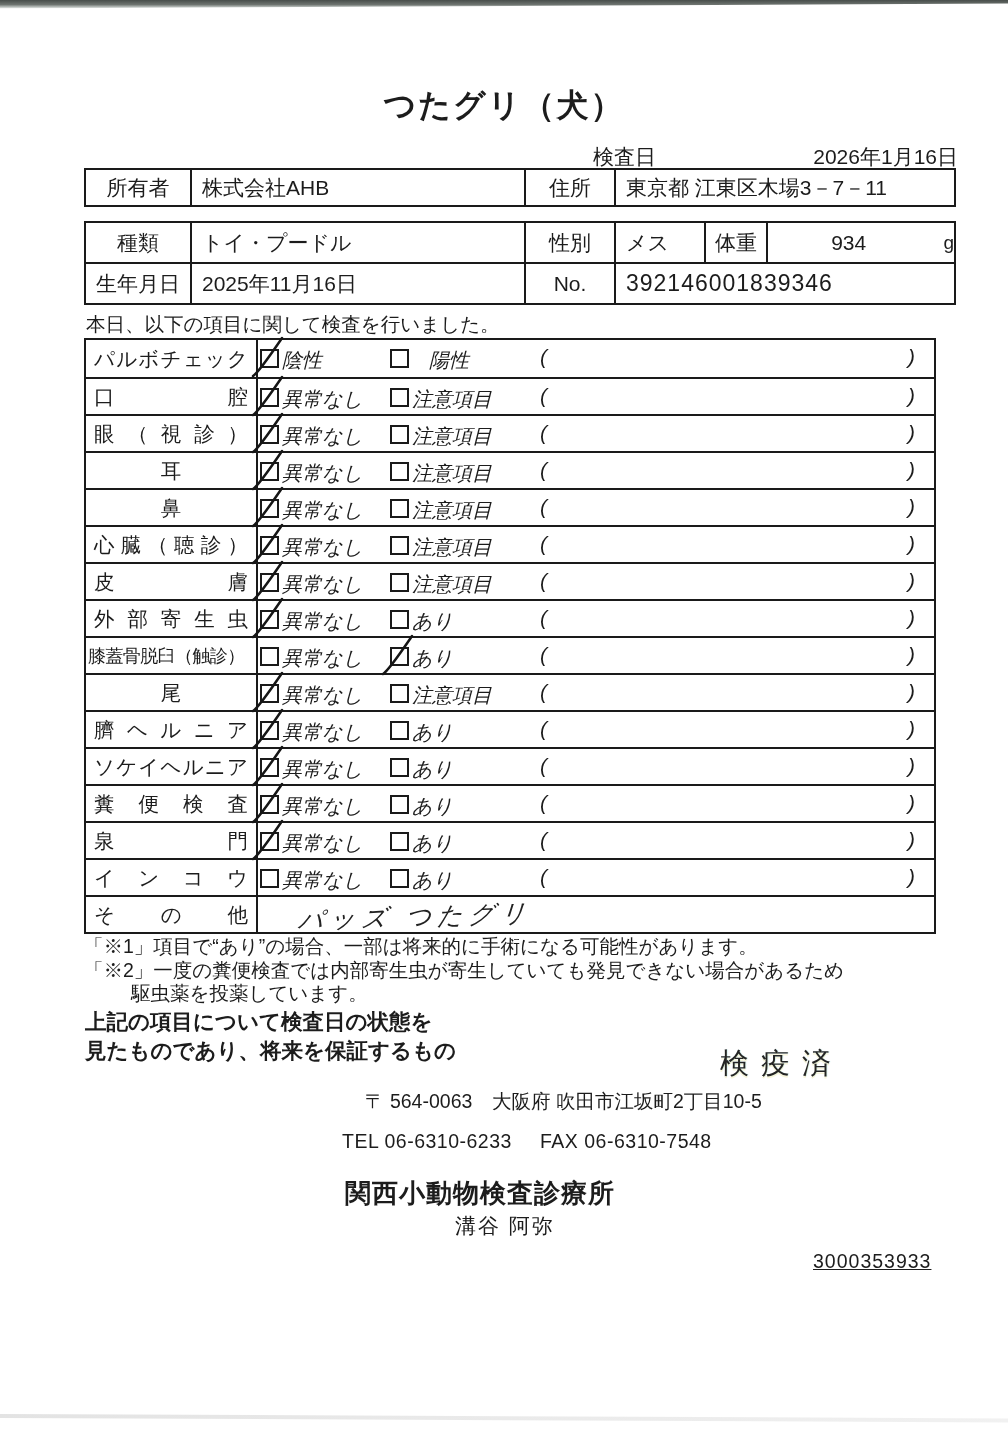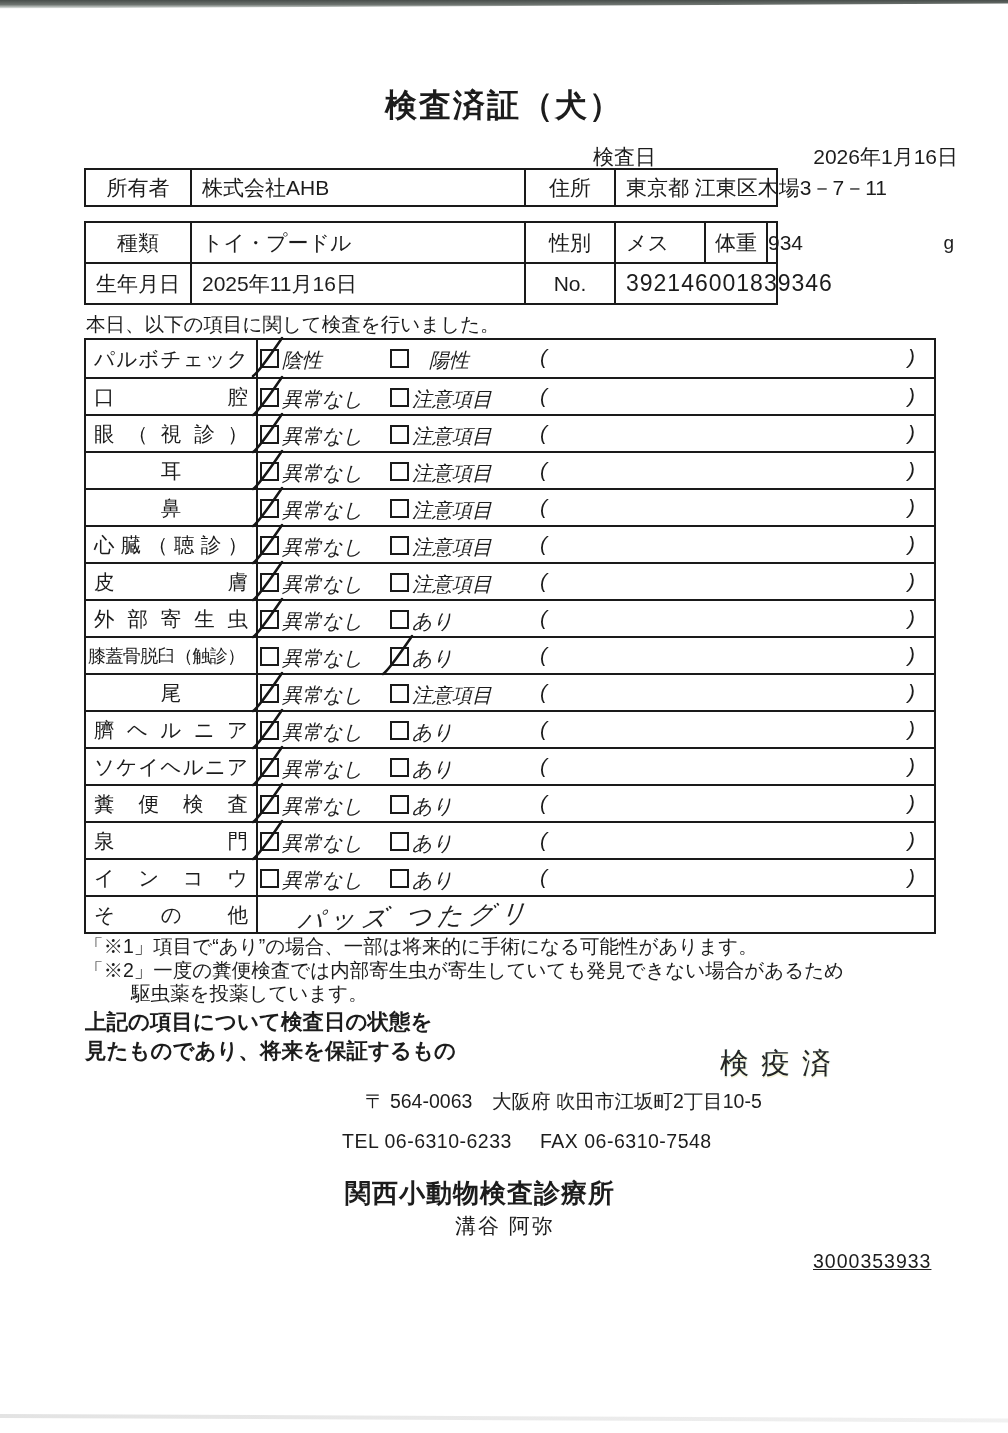--- a/index.html
+++ b/index.html
@@ -10,33 +10,33 @@
     background:linear-gradient(to bottom,#474d4a 0%,#6d736f 50%,#b9bfbc 78%,#ffffff 100%);
     clip-path:polygon(0 0,100% 0,100% 40%,0 95%);}
   .scan-bottom{position:absolute;top:1414px;left:0;width:1008px;height:4px;
     background:linear-gradient(to right,#e3e3e3,#f1f1f1);transform:rotate(.25deg);transform-origin:left;}
   
   .title{position:absolute;top:84px;left:0;width:1008px;text-align:center;
     font-size:32px;font-weight:700;letter-spacing:2px;}
   .insp-date-label{position:absolute;top:143px;left:593px;font-size:21px;}
   .insp-date-value{position:absolute;top:143px;left:810px;width:148px;text-align:right;font-size:21px;}
   
-  .htable{position:absolute;left:84px;width:694px;border:2px solid #1a1a1a;box-sizing:border-box;
+  .htable{position:absolute;left:84px;width:872px;border:2px solid #1a1a1a;box-sizing:border-box;
     display:flex;flex-direction:column;}
   .hrow{display:flex;flex:1;}
   .hrow + .hrow{border-top:2px solid #1a1a1a;}
   .hcell{box-sizing:border-box;display:flex;align-items:center;font-size:21px;overflow:hidden;white-space:nowrap;}
   .hcell.lab{justify-content:center;}
   .hcell.val{padding-left:10px;}
   .hcell + .hcell{border-left:2px solid #1a1a1a;}
   .tableA{top:168px;height:39px;}
   .tableB{top:221px;height:84px;}
   .w104{width:104px;flex:none;} .w334{width:334px;flex:none;} .w90{width:90px;flex:none;}
   .w62{width:62px;flex:none;} .w196{width:196px;flex:none;} .w348{width:348px;flex:none;}
-  .weight-val{flex:1;text-align:left;}
+  .weight-val{flex:1;text-align:center;}
   .weight-unit{padding:0 8px 0 14px;font-size:19px;}
   .no-num{font-size:23px;letter-spacing:1px;}
   
   .intro{position:absolute;top:311px;left:86px;font-size:19.5px;}
   
   .itable{position:absolute;left:84px;top:338px;width:852px;border:2px solid #1a1a1a;box-sizing:border-box;}
   .irow{display:flex;height:37px;box-sizing:border-box;}
   .irow + .irow{border-top:2px solid #1a1a1a;}
   .c1{width:172px;flex:none;border-right:2px solid #1a1a1a;box-sizing:border-box;
       display:flex;align-items:center;font-size:20.5px;padding:0 8px;overflow:visible;white-space:nowrap;}
@@ -70,21 +70,21 @@
   .cname{position:absolute;left:345px;top:1176px;font-size:26px;font-weight:600;letter-spacing:1px;}
   .vet{position:absolute;left:455px;top:1212px;font-size:21px;letter-spacing:2px;}
   .docid{position:absolute;left:813px;top:1250px;font-size:19.5px;letter-spacing:1px;text-decoration:underline;}
 </style>
 </head>
 <body>
 
 <div class="page">
   <div class="scan-top"></div>
 
-  <div class="title">検査済証（犬）</div>
+  <div class="title">つたグリ（犬）</div>
 
   <span class="insp-date-label">検査日</span>
   <span class="insp-date-value">2026年1月16日</span>
 
   <div class="htable tableA">
     <div class="hrow">
       <div class="hcell lab w104">所有者</div>
       <div class="hcell val w334">株式会社AHB</div>
       <div class="hcell lab w90">住所</div>
       <div class="hcell val w348">東京都 江東区木場3－7－11</div>

